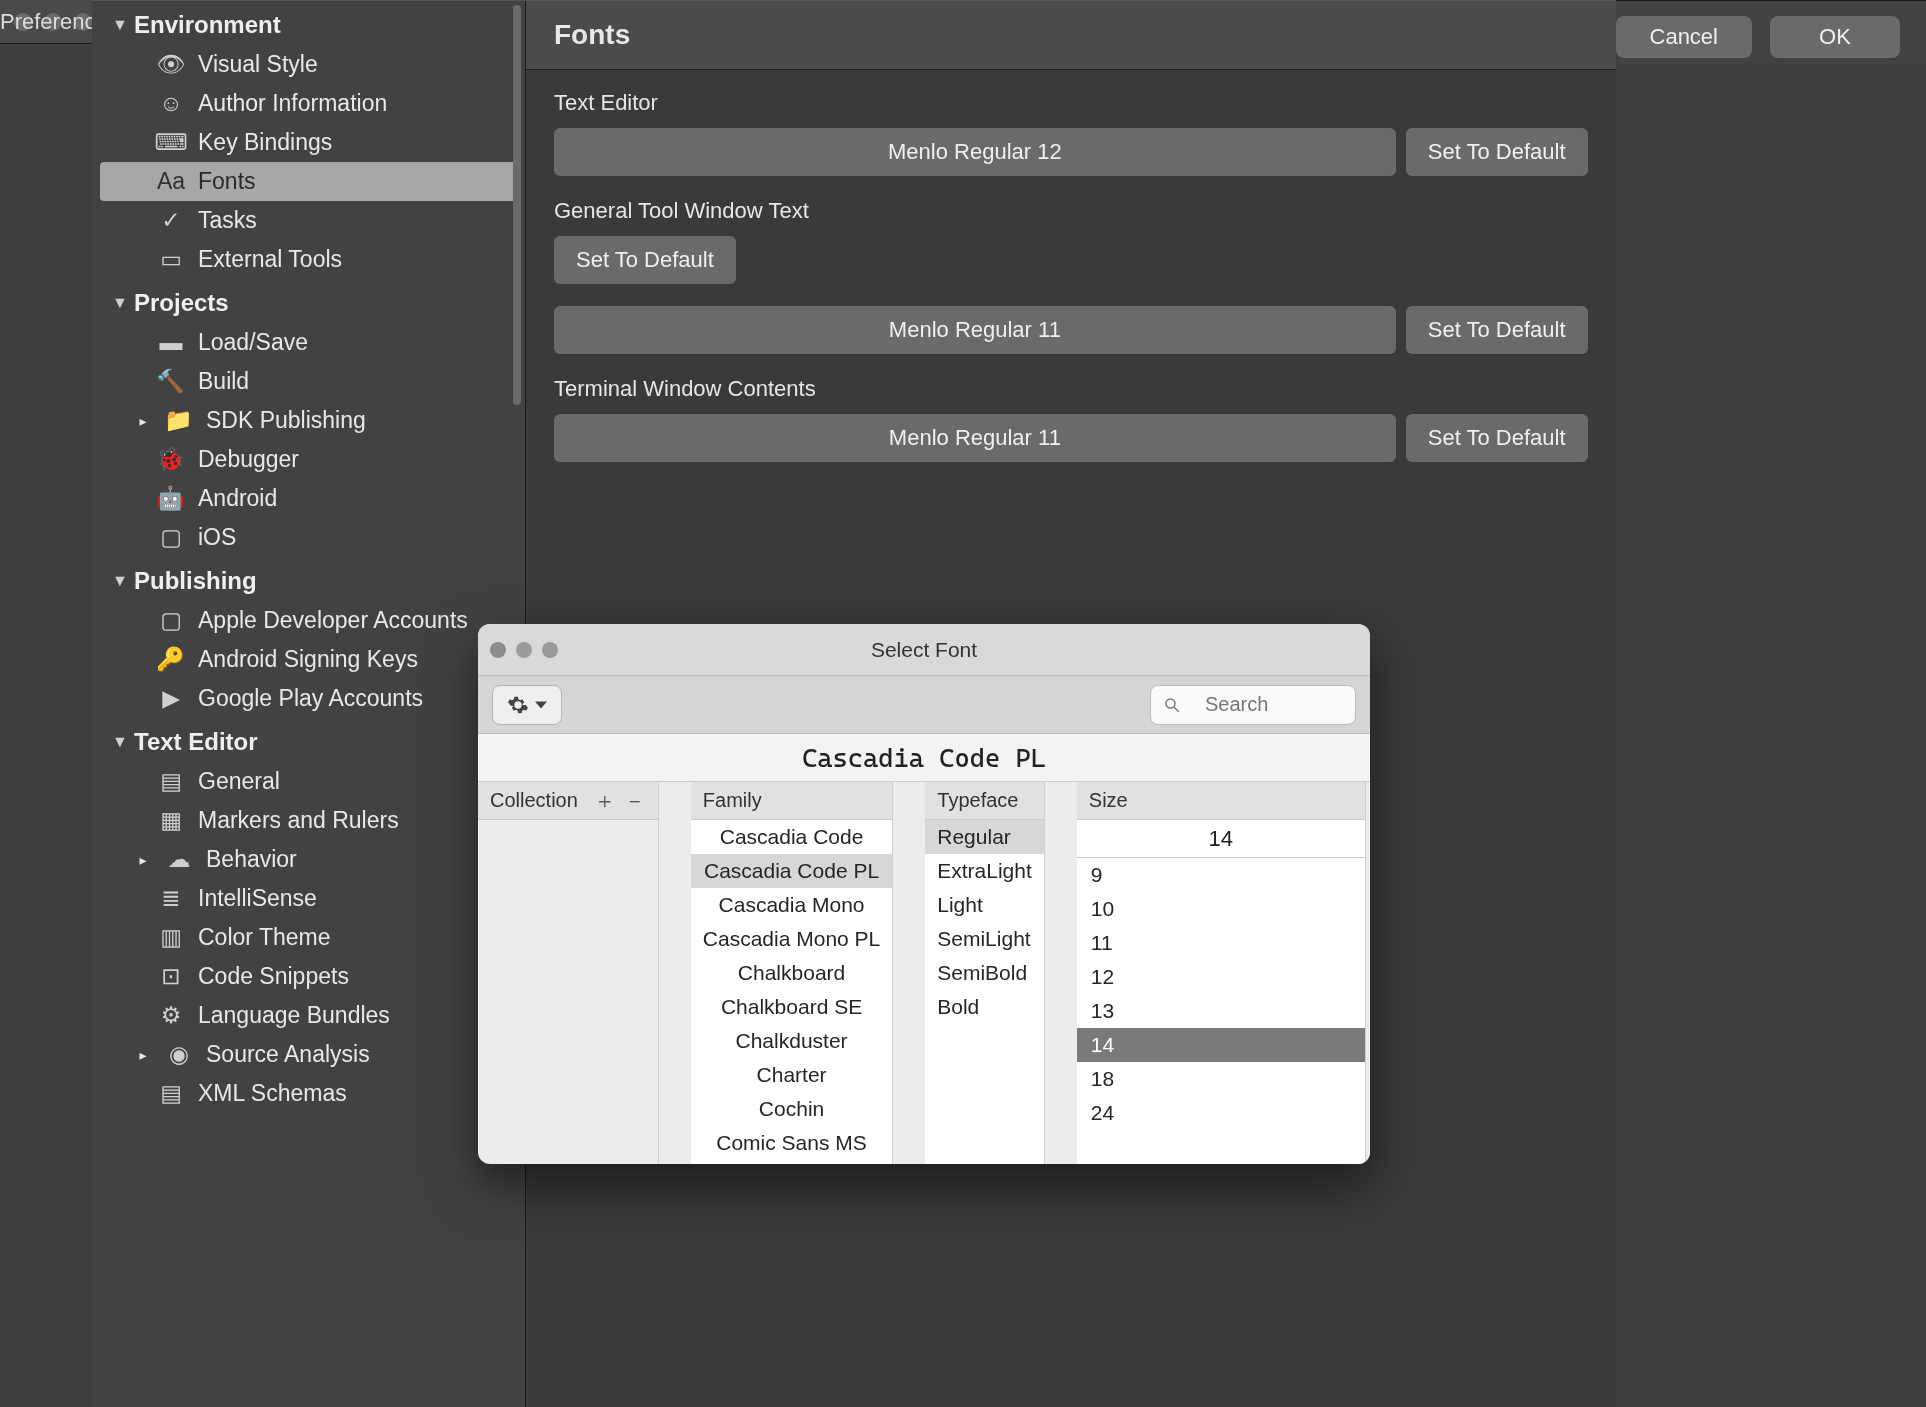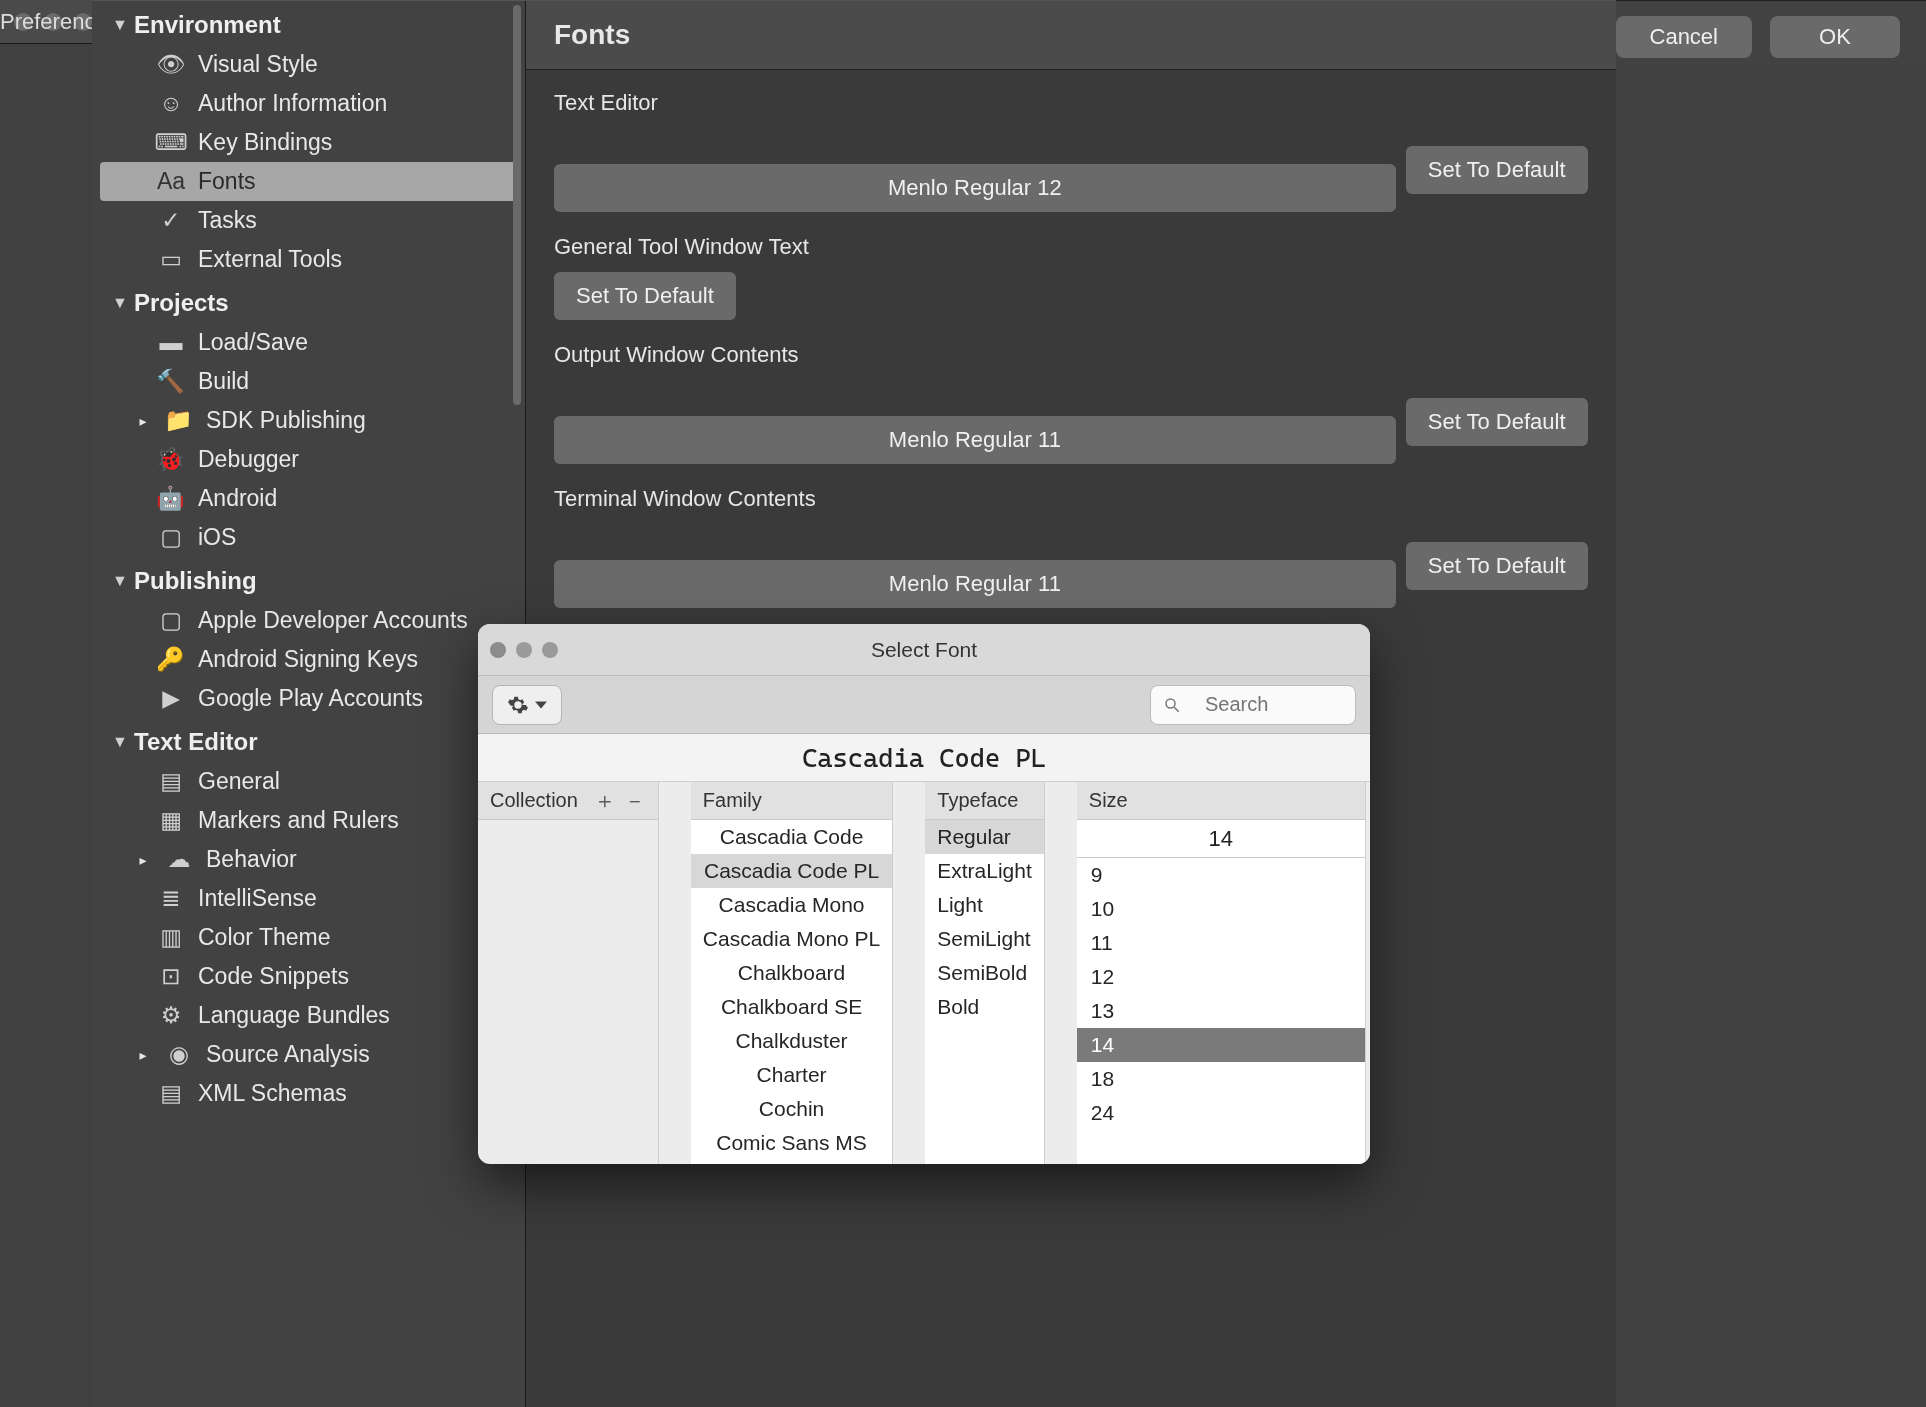--- a/index.html
+++ b/index.html
@@ -76,21 +76,20 @@
     border-bottom:1px solid #222;
   }
   .content { flex:1; padding:20px 28px; overflow:auto; }
   .field { margin-bottom:22px; }
   .field-label { font-size:22px; color:#e6e6e6; margin-bottom:12px; }
   .field-row { display:flex; gap:10px; align-items:center; }
   .font-button {
     flex:1; background:#6a6a6a; color:#f0f0f0;
     border:none; height:48px; font-size:22px; border-radius:6px;
     cursor:pointer;
-    margin-top:36px;
   }
   .default-button {
     flex:0 0 auto; background:#6a6a6a; color:#f0f0f0;
     border:none; height:48px; padding:0 22px; font-size:22px; border-radius:6px;
     cursor:pointer;
   }
   .footer {
     height:64px; border-top:1px solid #212121; background:#424242;
     display:flex; align-items:center; justify-content:flex-end; gap:18px;
     padding-right:26px;
@@ -342,21 +341,20 @@
               <button class="default-button">Set To Default</button>
             </div>
           </div>
           <div class="field">
             <div class="field-label">General Tool Window Text</div>
             <div class="field-row">
               <button class="default-button">Set To Default</button>
             </div>
           </div>
           <div class="field">
-            <div class="field-label">Output Window Contents</div>
             <div class="field-row">
               <button class="font-button">Menlo Regular 11</button>
               <button class="default-button">Set To Default</button>
             </div>
           </div>
           <div class="field">
             <div class="field-label">Terminal Window Contents</div>
             <div class="field-row">
               <button class="font-button">Menlo Regular 11</button>
               <button class="default-button">Set To Default</button>

